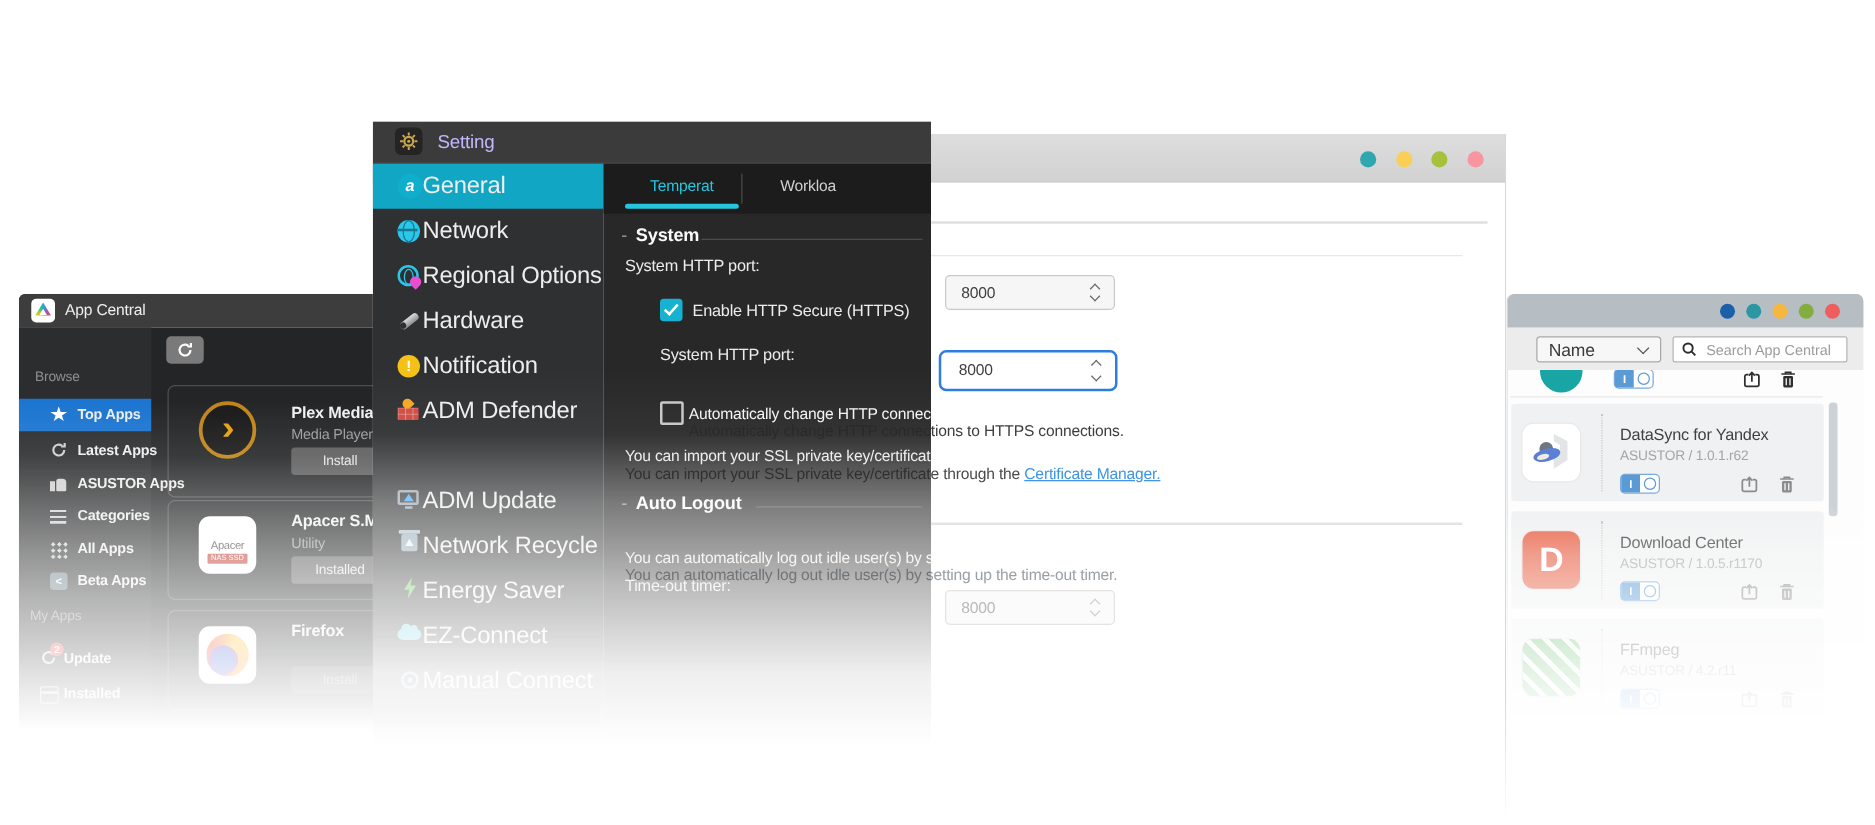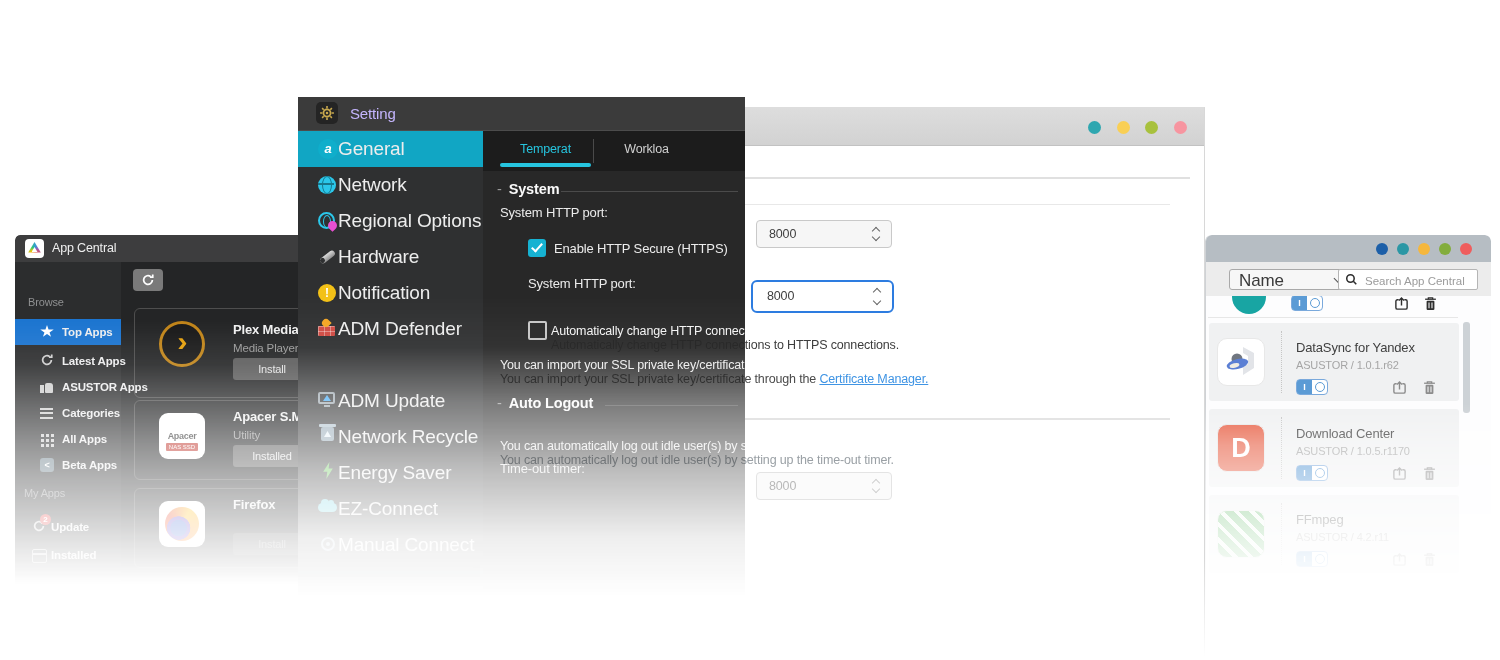--- a/index.html
+++ b/index.html
@@ -42,41 +42,41 @@
     color:#fff;font-size:8px;line-height:11px;text-align:center;font-weight:bold;}
   .ac-content{left:106px;top:0;right:0;bottom:0;}
   .ac-refresh{left:12px;top:7px;width:30px;height:22px;background:#7a7a7a;border-radius:4px;
     display:flex;align-items:center;justify-content:center;color:#fff;}
   .ac-card{left:13px;width:342px;border:1px solid #4e4e4e;border-radius:6px;}
   .app-tile{position:absolute;left:24px;top:12px;width:46px;height:46px;border-radius:9px;}
   .plex-tile{border-radius:50%;background:#191919;border:3px solid #c08419;left:24px;top:12px;width:40px;height:40px;
     display:flex;align-items:center;justify-content:center;}
   .plex-g{color:#e5a00d;font-size:27px;font-weight:bold;margin-top:-4px;transform:scaleX(1.15);}
   .apacer-tile{background:#fff;display:flex;flex-direction:column;align-items:center;justify-content:center;gap:2px;}
-  .apacer-t1{font-size:9px;font-weight:bold;color:#333;letter-spacing:-0.3px;margin-top:10px;}
+  .apacer-t1{font-size:9px;font-weight:normal;color:#333;letter-spacing:-0.3px;margin-top:10px;}
   .apacer-t2{font-size:6px;background:#c23b32;color:#fff;padding:1px 3px;border-radius:1px;letter-spacing:0;}
   .ff-tile{background:#fff;display:flex;align-items:center;justify-content:center;}
   .ff-ball{width:34px;height:34px;border-radius:50%;
     background:radial-gradient(circle at 40% 62%,#3a63d0 0 8px,#6b4bc8 8.5px 11.5px,rgba(0,0,0,0) 12px),
                conic-gradient(from 120deg,#ff9a1f,#ff5f00,#e8452c,#ffc21f,#ff9a1f);}
   .card-title{position:absolute;left:98px;top:13px;font-size:13px;font-weight:bold;color:#f0f0f0;white-space:nowrap;}
   .card-sub{position:absolute;left:98px;top:33px;font-size:11.5px;color:#9c9c9c;white-space:nowrap;}
   .card-btn{position:absolute;left:98px;top:49px;width:78px;height:22px;background:#5c5c5c;border-radius:3px;
     color:#e6e6e6;font-size:11px;text-align:center;line-height:22px;}
 
   
   .win-aw{left:1205px;top:235px;width:285px;height:375px;background:#fdfdfe;border-left:1px solid #cfd2d5;
     border-radius:6px 6px 0 0;z-index:2;
     -webkit-mask-image:linear-gradient(180deg,#000 0%,#000 45%,rgba(0,0,0,.62) 56%,rgba(0,0,0,.4) 66%,rgba(0,0,0,.22) 76%,rgba(0,0,0,.08) 87%,rgba(0,0,0,0) 100%);
             mask-image:linear-gradient(180deg,#000 0%,#000 45%,rgba(0,0,0,.62) 56%,rgba(0,0,0,.4) 66%,rgba(0,0,0,.22) 76%,rgba(0,0,0,.08) 87%,rgba(0,0,0,0) 100%);}
   .aw-titlebar{left:0;top:0;right:0;height:27px;background:#b6bdc3;border-radius:6px 6px 0 0;z-index:3;}
   .dot{position:absolute;border-radius:50%;}
   .aw-toolbar{left:0;top:27px;right:0;height:34px;background:#ececec;z-index:2;}
-  .aw-select{left:23px;top:7px;width:124px;height:21px;background:#f7f7f7;border:1px solid #a9a9a9;border-radius:3px;
-    font-size:17px;color:#3a3a3a;line-height:21px;padding-left:9px;box-sizing:border-box;}
+  .aw-select{left:23px;top:7px;width:100px;height:21px;background:#f7f7f7;border:1px solid #a9a9a9;border-radius:3px;
+    font-size:14px;color:#3a3a3a;line-height:21px;padding-left:9px;box-sizing:border-box;}
   .aw-select::after{content:"";position:absolute;right:10px;top:5px;width:6px;height:6px;
     border-right:1.6px solid #555;border-bottom:1.6px solid #555;transform:rotate(45deg);}
   .aw-search{left:132px;top:7px;width:140px;height:21px;background:#fff;border:1px solid #b5b5b5;border-radius:2px;box-sizing:border-box;}
   .aw-search input{position:absolute;left:24px;top:0;width:110px;height:19px;border:none;outline:none;
     font-size:11.5px;color:#444;font-family:inherit;background:transparent;}
   .aw-search input::placeholder{color:#9b9b9b;}
   .aw-search svg{position:absolute;left:6px;top:3px;}
   .aw-arc{left:26px;top:45px;width:34px;height:34px;border-radius:50%;z-index:1;}
   .aw-pline{left:2px;top:82px;width:250px;height:1px;background:#e7e7e7;}
   .aw-row{left:3px;width:250px;height:78px;background:#f0f1f2;border-radius:3px;}

